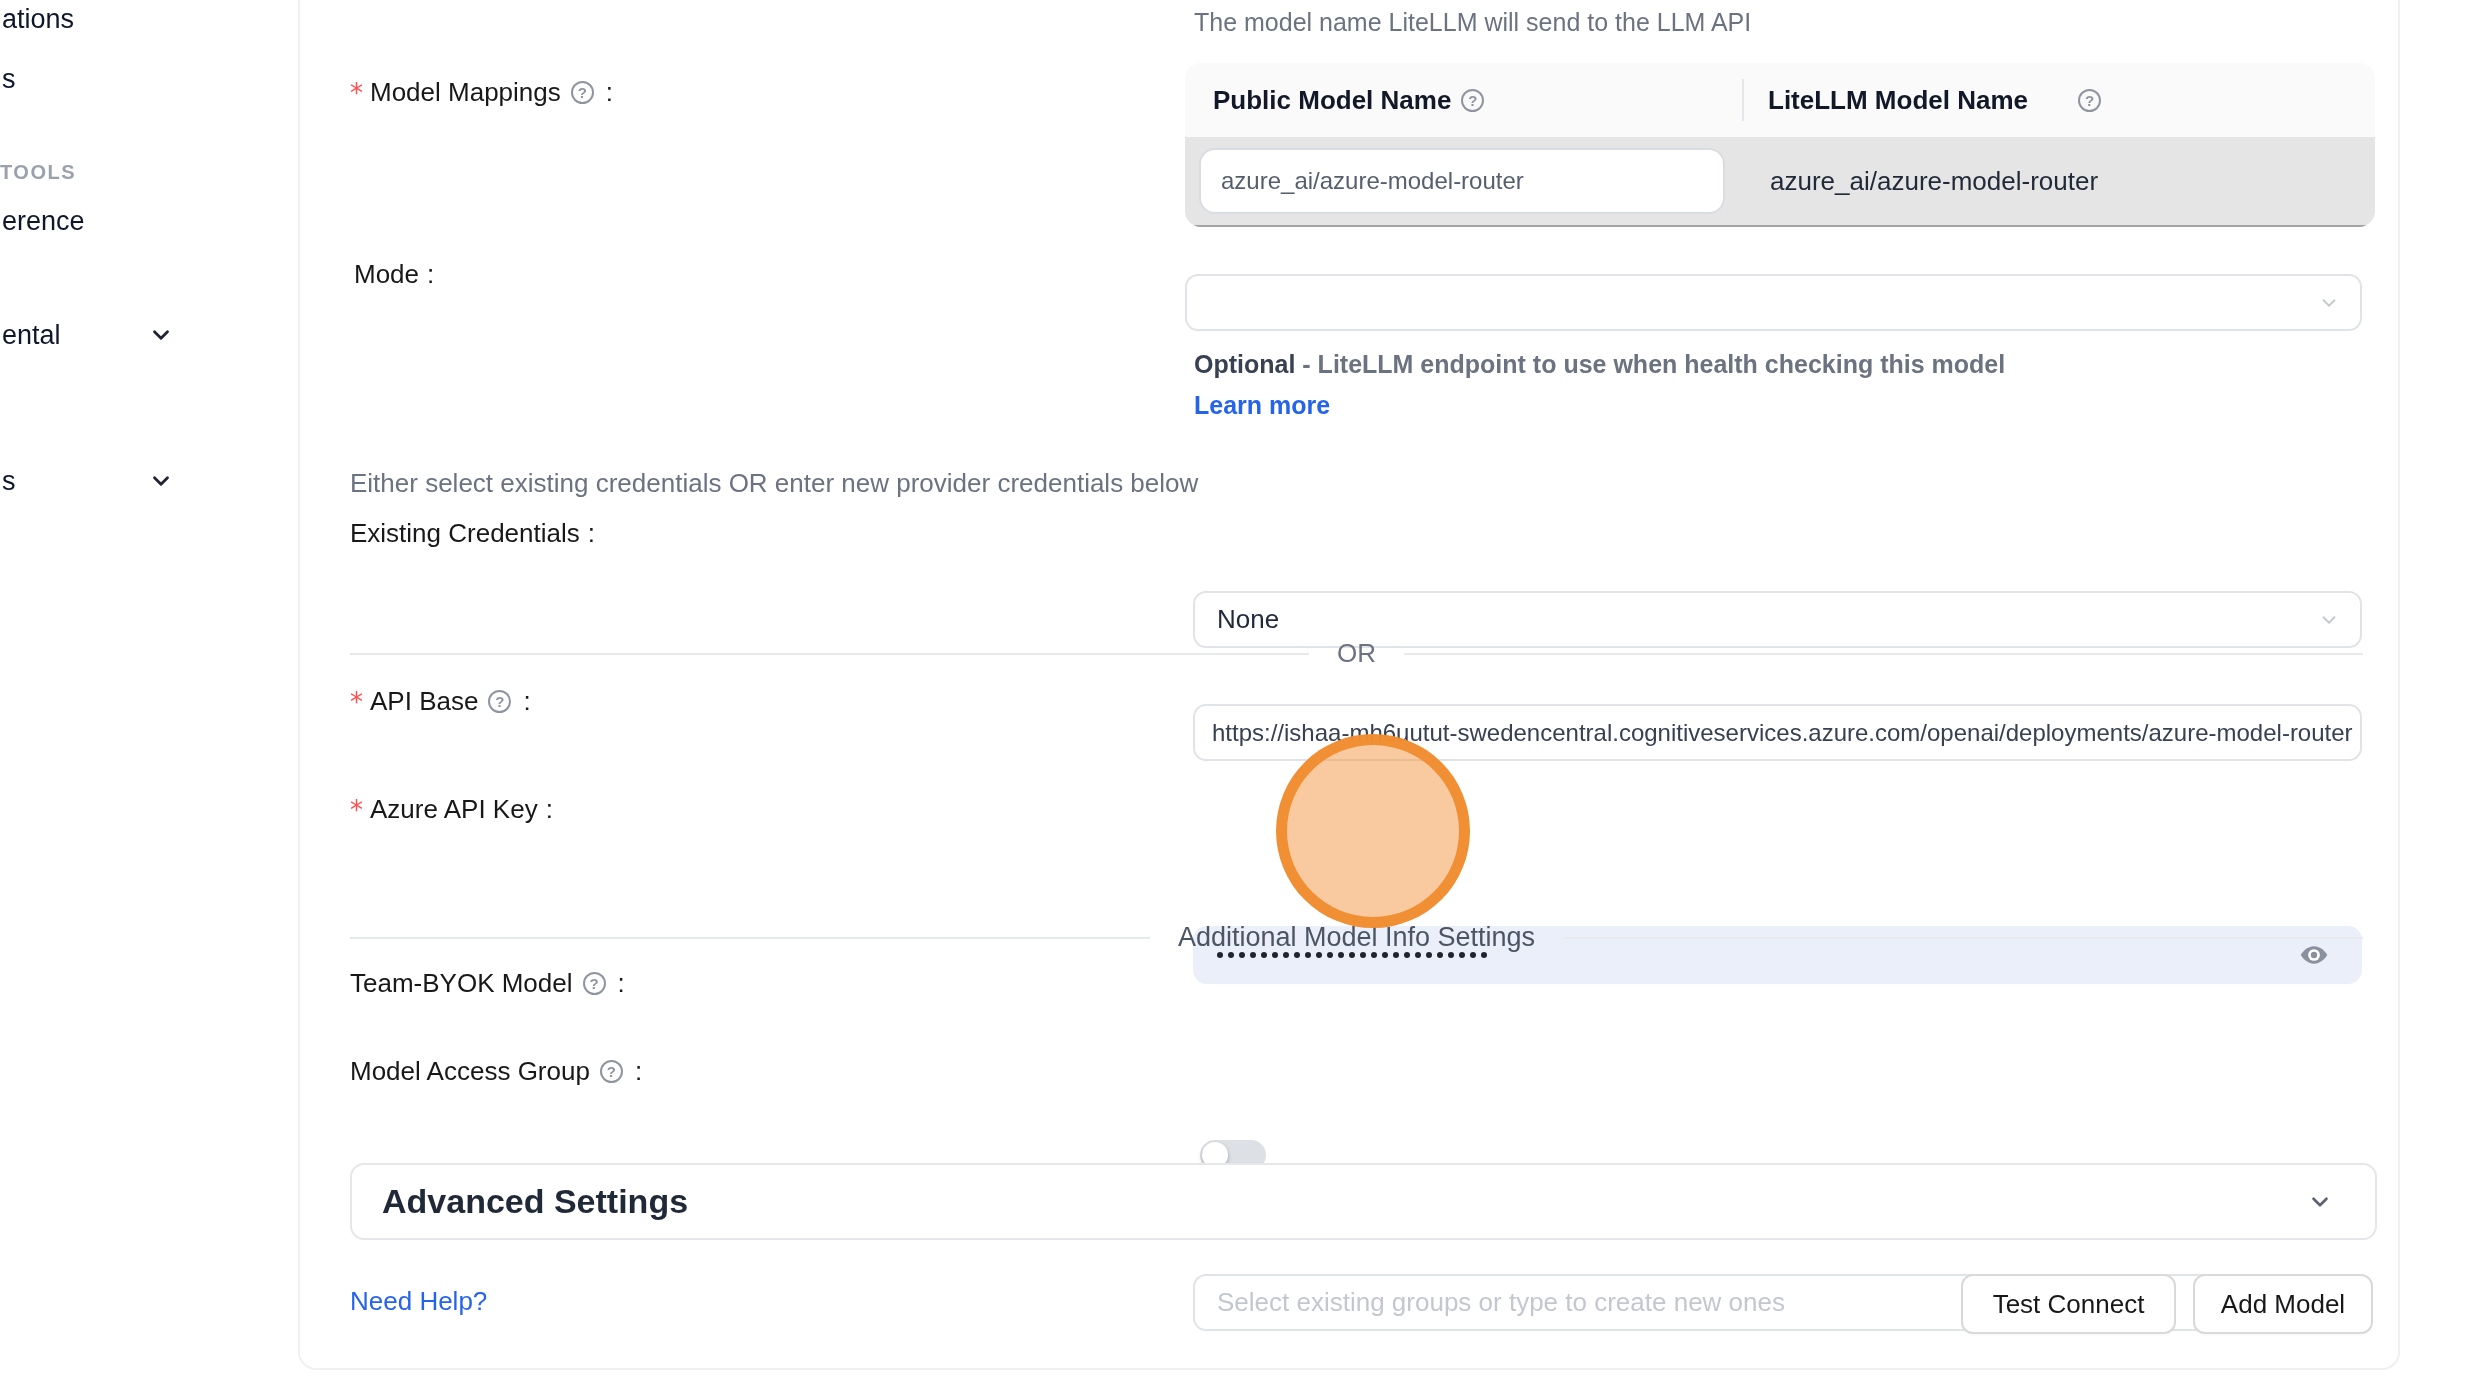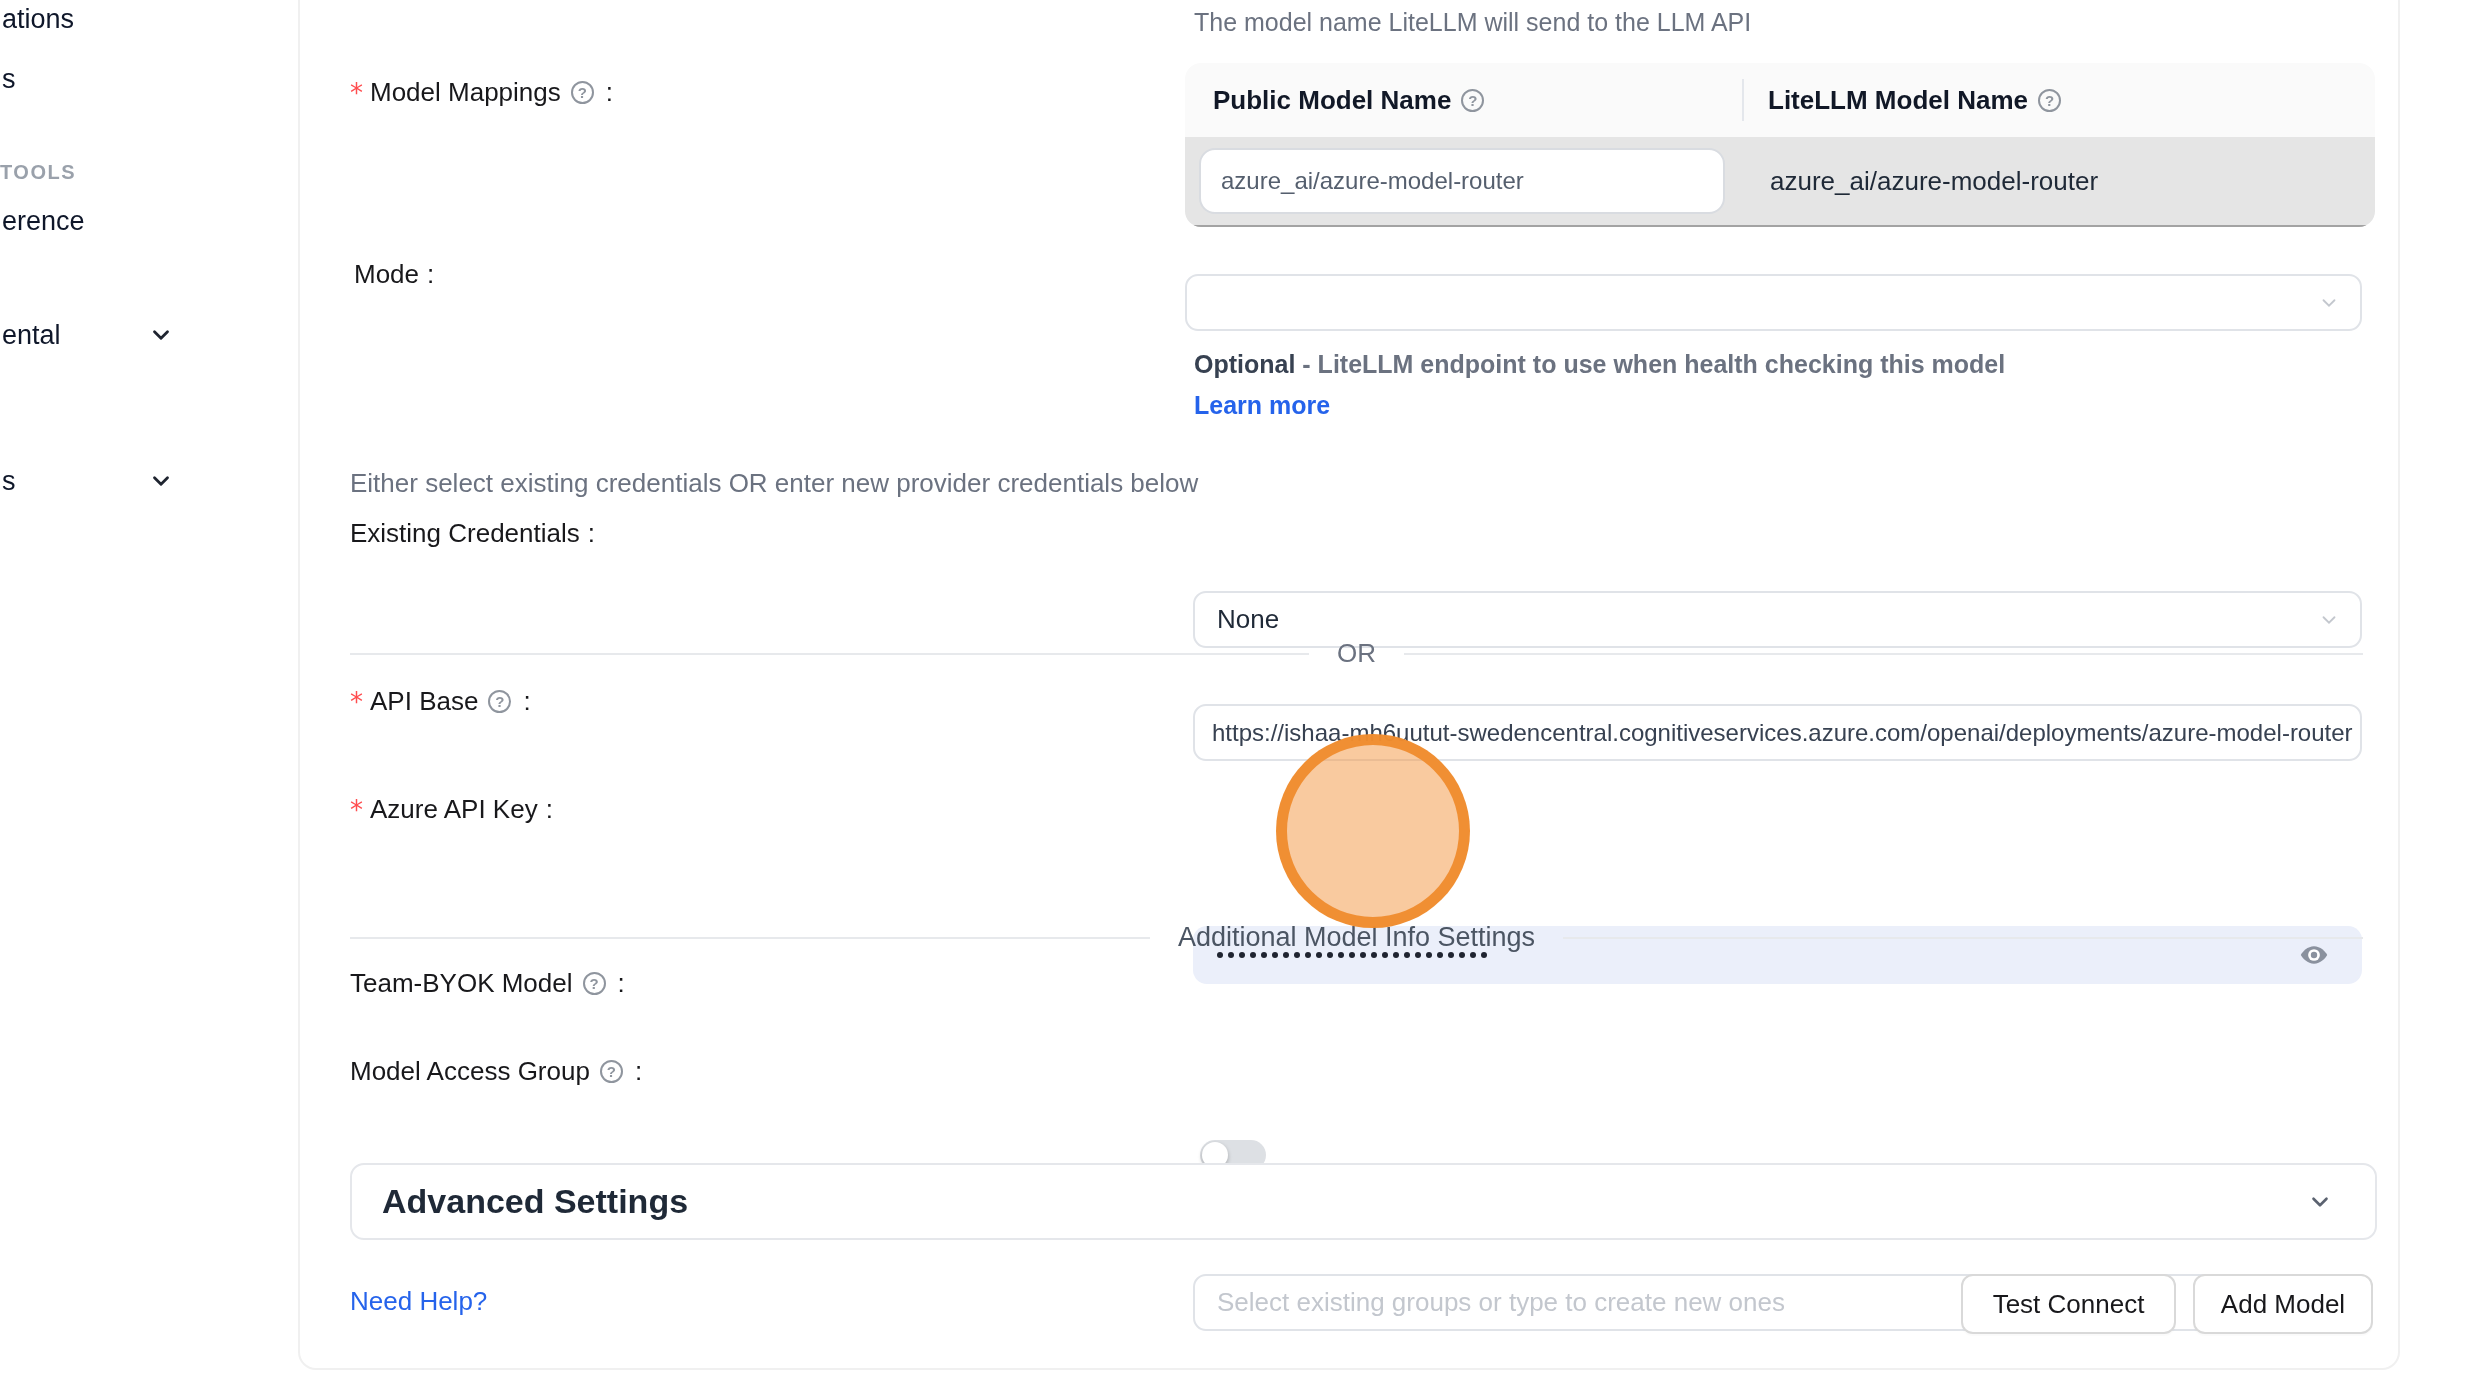--- a/index.html
+++ b/index.html
@@ -25,21 +25,21 @@
            border:2px solid #8f959e; border-radius:50%; color:#8f959e; font-size:15px; font-weight:700;
            margin:0 8px 0 10px; flex:none; }
   .colon { margin-left:4px; }
   .colon.tight { margin-left:8px; }
 
   
   .map-table { left:885px; top:91px; width:1190px; border-radius:16px; overflow:hidden; }
   .map-head { display:flex; background:#fafafa; height:74px; align-items:center; position:relative; }
   .map-head .cell { font-size:26px; font-weight:700; color:#111827; display:flex; align-items:center; }
   .cell1 { width:557px; padding-left:28px; }
-  .cell2 { flex:1; padding-left:26px; }
+  .cell2 { flex:1; padding-left:26px;gap:40px; }
   .head-sep { position:absolute; left:557px; top:16px; width:2px; height:42px; background:#e4e7ec; }
   .map-body { display:flex; background:#e5e5e5; height:90px; align-items:center;
               border-bottom:2px solid #a3a3a3; }
   .map-input { margin-left:14px; width:526px; height:66px; border:2px solid #d9dce1; border-radius:16px;
                font-size:24px; color:#555f6e; padding:0 20px; display:flex; align-items:center;
                background:#fff; }
   .map-litellm { font-size:26px; color:#1f2937; padding-left:28px; }
 
   
   .select-box { height:57px; border:2px solid #e0e3e8; border-radius:13px; background:#fff;

